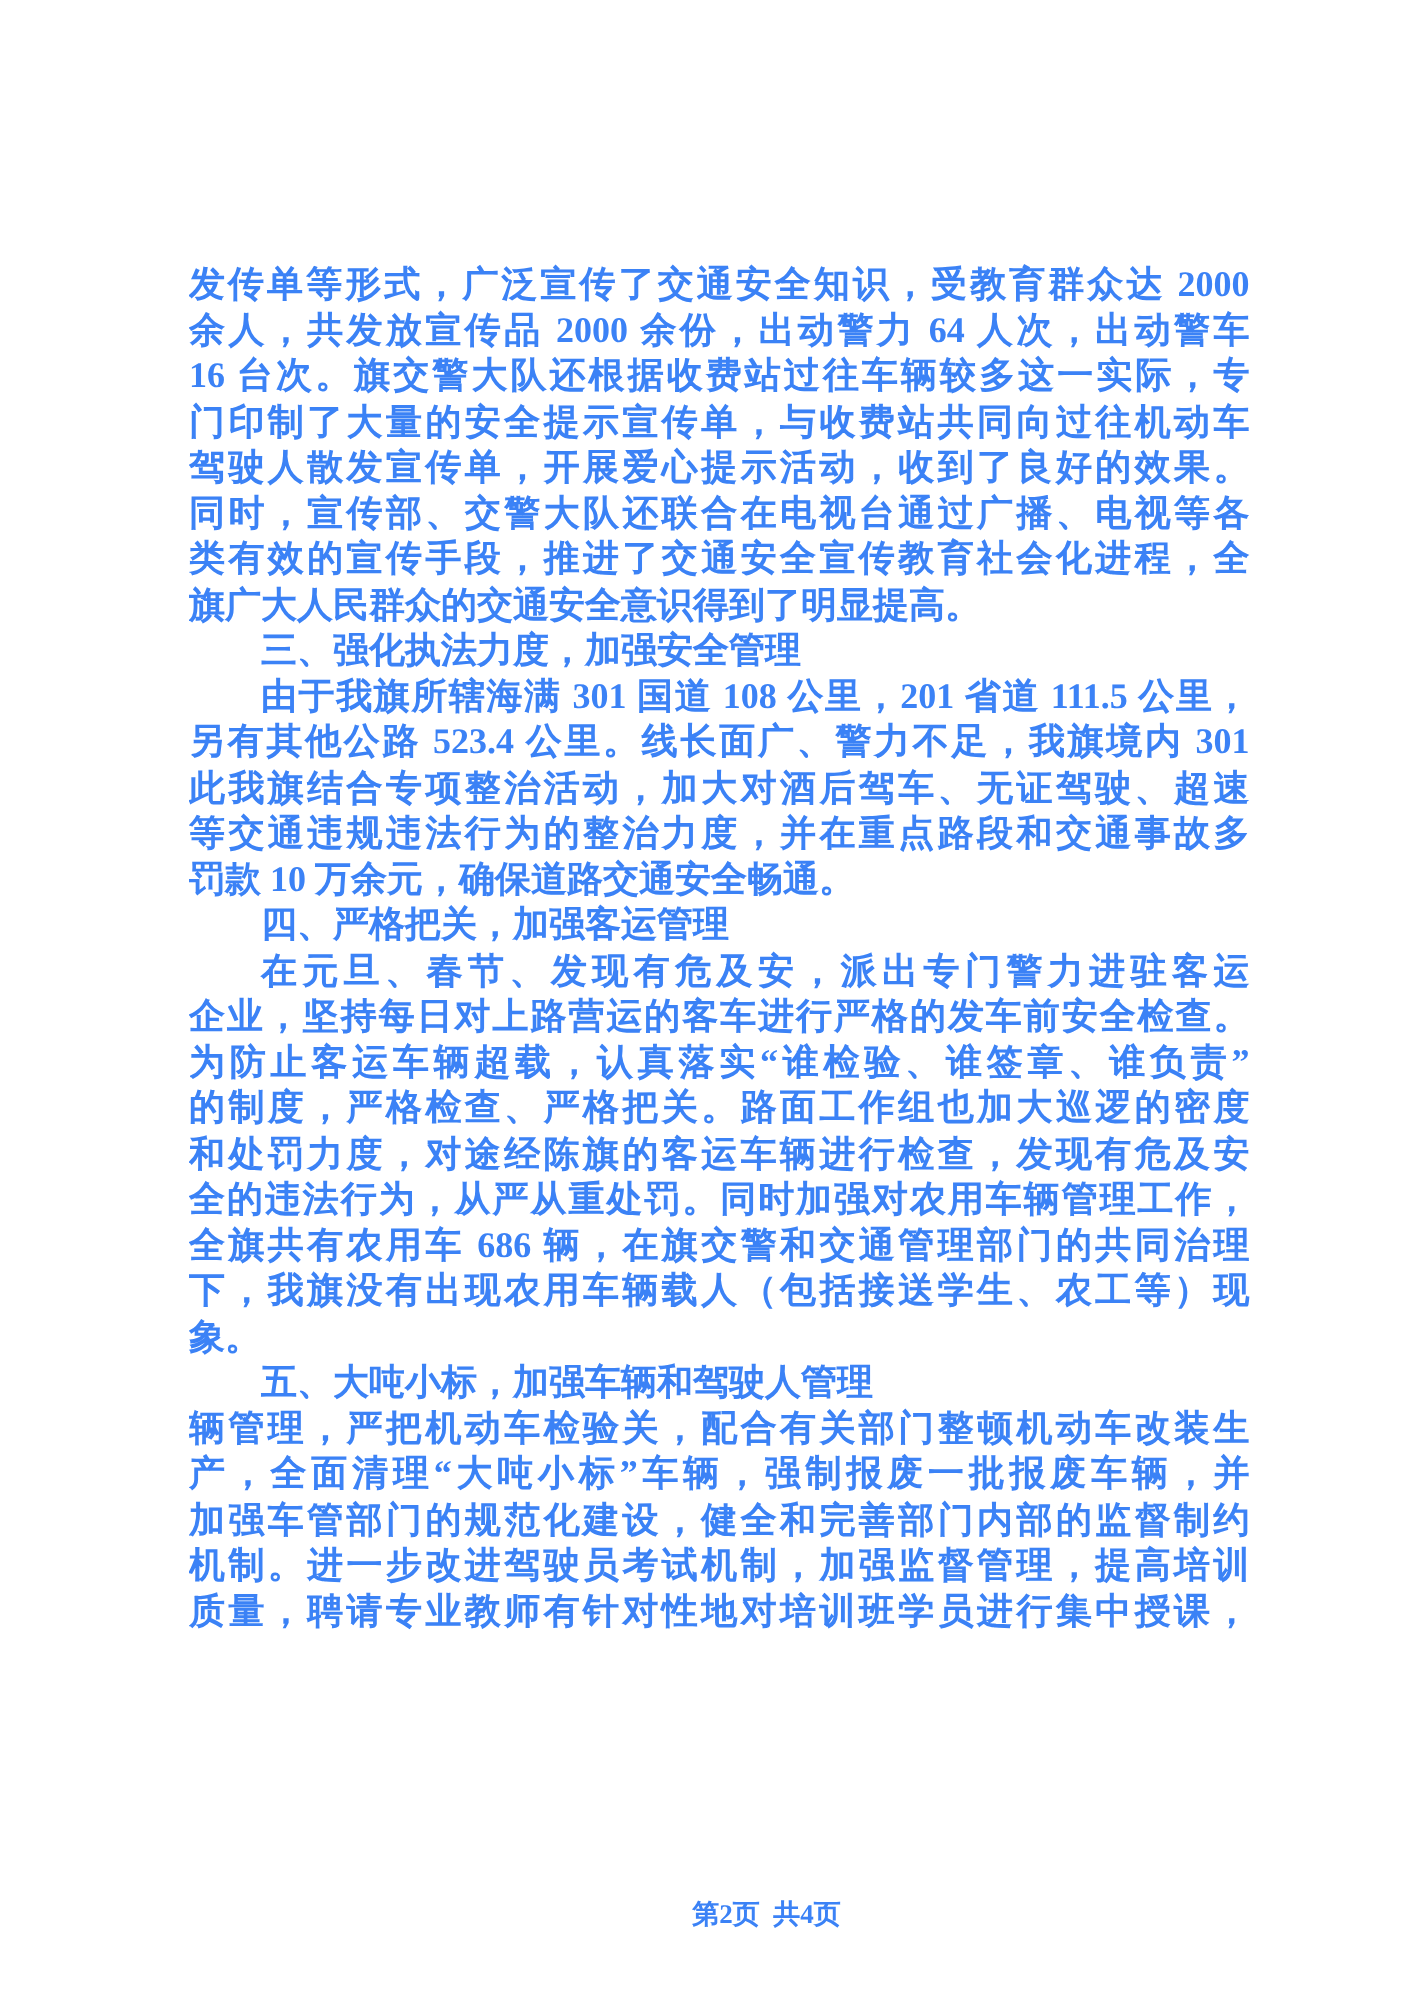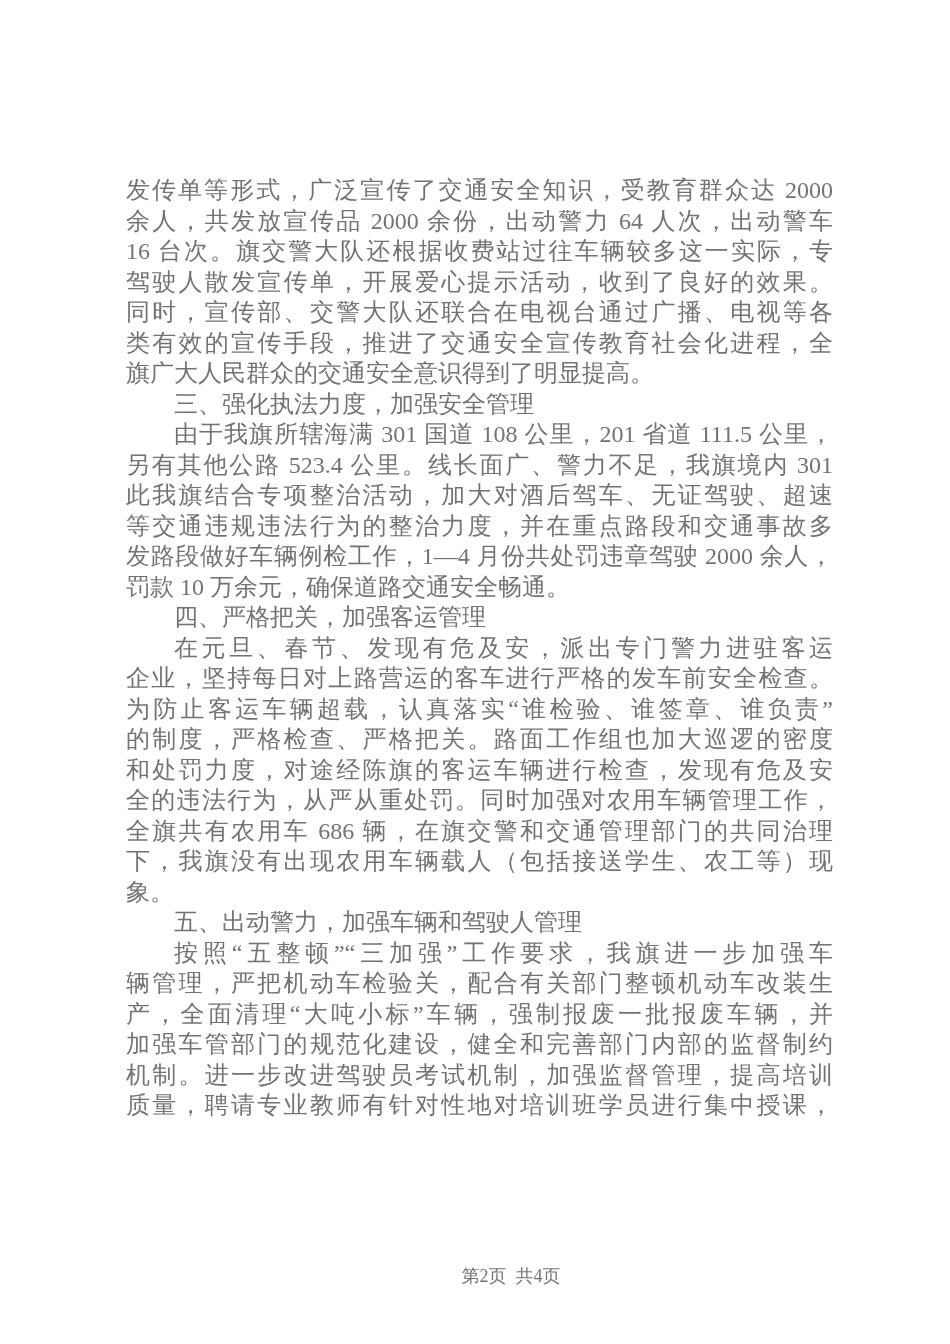--- a/index.html
+++ b/index.html
@@ -46,48 +46,47 @@
     text-align: center;
     font-size: 18px;
     line-height: 22px;
     transform: translateX(27px);
     white-space: pre;
   }
 </style>
 </head>
 <body>
 
-<div class="page" style="background: rgb(255, 255, 255); color: #737373;">
+<div class="page" style="background: rgb(255, 255, 255); color: #3b82f6; font-weight: bold;">
   <div class="doc-body" id="doc-body">
       <div class="line">发传单等形式，广泛宣传了交通安全知识，受教育群众达 2000</div>
       <div class="line">余人，共发放宣传品 2000 余份，出动警力 64 人次，出动警车</div>
       <div class="line">16 台次。旗交警大队还根据收费站过往车辆较多这一实际，专</div>
+      <div class="line">门印制了大量的安全提示宣传单，与收费站共同向过往机动车</div>
       <div class="line">驾驶人散发宣传单，开展爱心提示活动，收到了良好的效果。</div>
       <div class="line">同时，宣传部、交警大队还联合在电视台通过广播、电视等各</div>
       <div class="line">类有效的宣传手段，推进了交通安全宣传教育社会化进程，全</div>
       <div class="line left">旗广大人民群众的交通安全意识得到了明显提高。</div>
       <div class="line indent left">三、强化执法力度，加强安全管理</div>
       <div class="line indent">由于我旗所辖海满 301 国道 108 公里，201 省道 111.5 公里，</div>
       <div class="line">另有其他公路 523.4 公里。线长面广、警力不足，我旗境内 301</div>
       <div class="line">此我旗结合专项整治活动，加大对酒后驾车、无证驾驶、超速</div>
       <div class="line">等交通违规违法行为的整治力度，并在重点路段和交通事故多</div>
-      <div class="line">发路段做好车辆例检工作，1—4 月份共处罚违章驾驶 2000 余人，</div>
       <div class="line left">罚款 10 万余元，确保道路交通安全畅通。</div>
       <div class="line indent left">四、严格把关，加强客运管理</div>
       <div class="line indent">在元旦、春节、发现有危及安，派出专门警力进驻客运</div>
       <div class="line">企业，坚持每日对上路营运的客车进行严格的发车前安全检查。</div>
       <div class="line">为防止客运车辆超载，认真落实“谁检验、谁签章、谁负责”</div>
       <div class="line">的制度，严格检查、严格把关。路面工作组也加大巡逻的密度</div>
       <div class="line">和处罚力度，对途经陈旗的客运车辆进行检查，发现有危及安</div>
       <div class="line">全的违法行为，从严从重处罚。同时加强对农用车辆管理工作，</div>
       <div class="line">全旗共有农用车 686 辆，在旗交警和交通管理部门的共同治理</div>
       <div class="line">下，我旗没有出现农用车辆载人（包括接送学生、农工等）现</div>
       <div class="line left">象。</div>
-      <div class="line indent left">五、出动警力，加强车辆和驾驶人管理</div>
-      <div class="line indent">按照“五整顿”“三加强”工作要求，我旗进一步加强车</div>
+      <div class="line indent left">五、大吨小标，加强车辆和驾驶人管理</div>
       <div class="line">辆管理，严把机动车检验关，配合有关部门整顿机动车改装生</div>
       <div class="line">产，全面清理“大吨小标”车辆，强制报废一批报废车辆，并</div>
       <div class="line">加强车管部门的规范化建设，健全和完善部门内部的监督制约</div>
       <div class="line">机制。进一步改进驾驶员考试机制，加强监督管理，提高培训</div>
       <div class="line">质量，聘请专业教师有针对性地对培训班学员进行集中授课，</div>
     </div>
   <div class="footer">
     <span>第2页  共4页</span>
   </div>
 </div>

